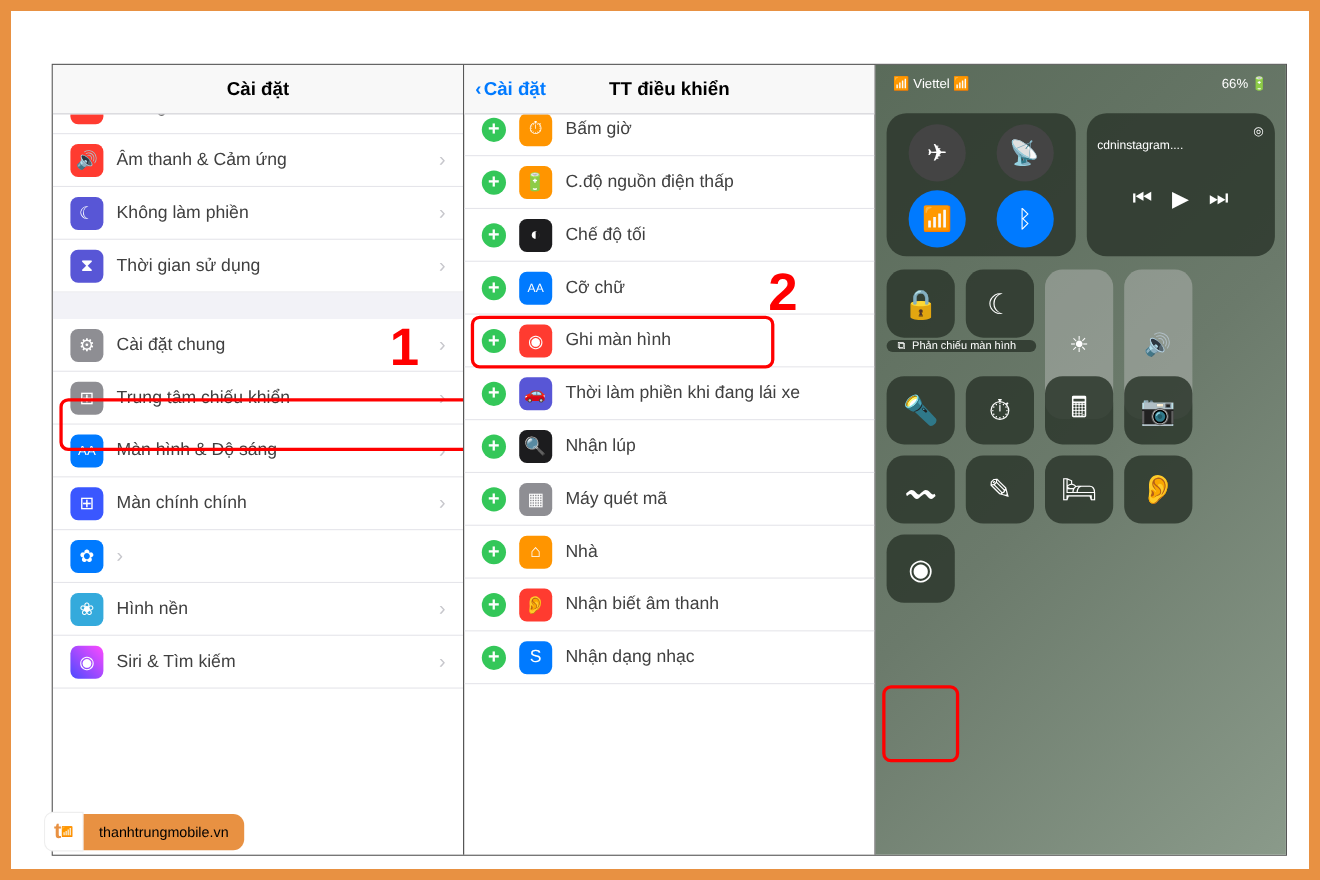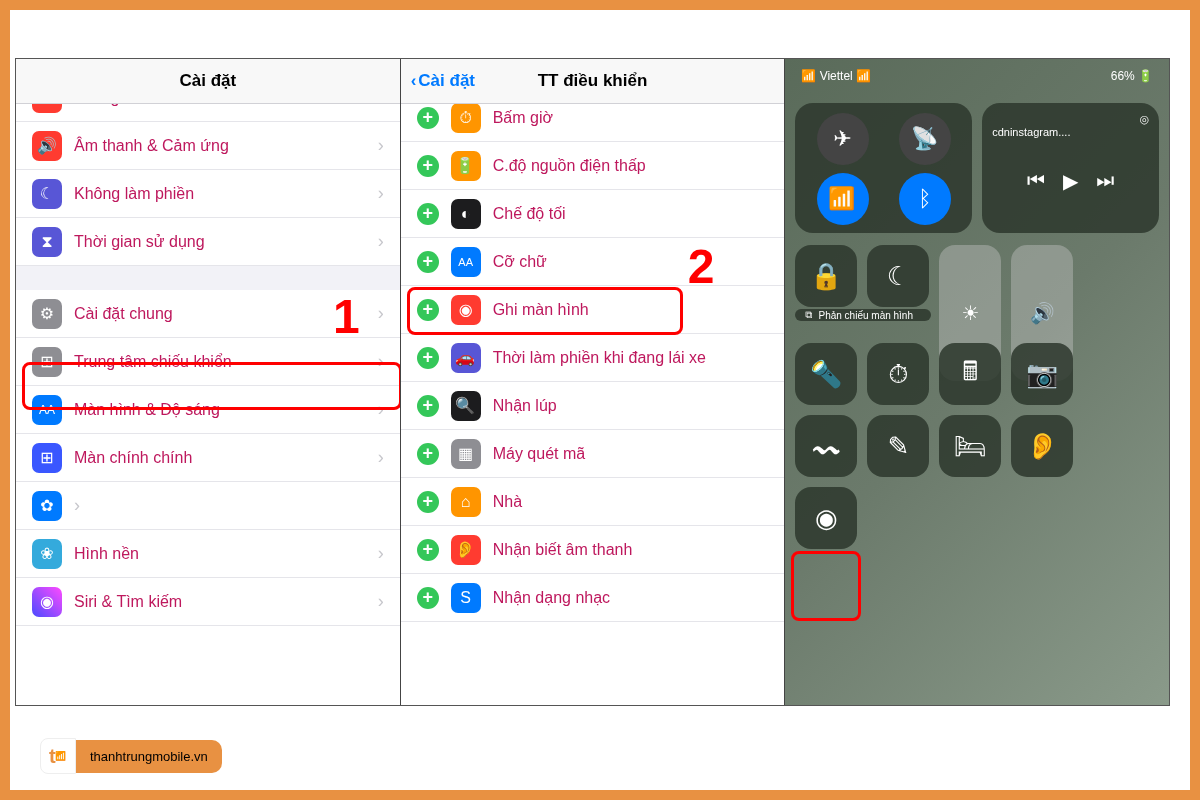--- a/index.html
+++ b/index.html
@@ -1,26 +1,26 @@
 <!DOCTYPE html>
 <html><head>
 <meta charset="utf-8">
 <style>
 *{box-sizing:border-box;margin:0;padding:0;font-family:-apple-system,BlinkMacSystemFont,"Segoe UI",Helvetica,Arial,sans-serif}
 body{background:#fff;width:1200px;height:800px;border:10px solid #e89142;position:relative;overflow:hidden}
-.content{display:flex;height:648px;border:1px solid #555;margin:48px 20px 0 5px;background:#fff}
+.content{display:flex;height:720px;border:1px solid #555;margin:48px 20px 0 37px;background:#fff}
 .panel{flex:1;border-right:1px solid #444;display:flex;flex-direction:column;position:relative;overflow:hidden}
 .panel:last-child{border-right:none}
 .hdr{text-align:center;font-weight:600;font-size:17px;padding:12px 0;border-bottom:1px solid #d1d1d6;position:relative;background:#f8f8f8}
 .back{position:absolute;left:10px;top:12px;color:#007aff;font-size:17px;display:flex;align-items:center;gap:2px}
 .list{flex:1;overflow:hidden}
 .row{display:flex;align-items:center;padding:8px 16px;border-bottom:1px solid #e5e5ea;gap:12px;height:48px}
 .spacer{height:24px;background:#f2f2f7}
 .ico{width:30px;height:30px;border-radius:7px;flex-shrink:0;display:flex;align-items:center;justify-content:center;font-size:16px;color:#fff}
-.lbl{flex:1;font-size:16px;color:#be185d}
+.lbl{flex:1;font-size:16px;color:#404040}
 .chev{color:#c7c7cc;font-size:18px}
 .add{width:22px;height:22px;border-radius:11px;background:#34c759;color:#fff;display:flex;align-items:center;justify-content:center;font-size:18px;font-weight:bold;flex-shrink:0}
 .hl{border:3px solid #ff0000;border-radius:8px;position:absolute;pointer-events:none;z-index:5}
 .num{position:absolute;font-size:48px;font-weight:bold;color:#ff0000;z-index:6}
 .cc-panel{background:linear-gradient(135deg,#5a6b5a,#6b7a6b,#8a9a8a);display:flex;flex-direction:column;padding:0}
 .cc-status{display:flex;justify-content:space-between;padding:10px 16px;color:#fff;font-size:12px}
 .cc-body{padding:10px;flex:1;position:relative}
 .cc-toprow{display:flex;gap:10px;margin-bottom:12px}
 .cc-tile{background:rgba(45,55,45,0.85);border-radius:18px;padding:10px}
 .cc-conn{flex:1;height:130px;display:grid;grid-template-columns:1fr 1fr;gap:8px}

